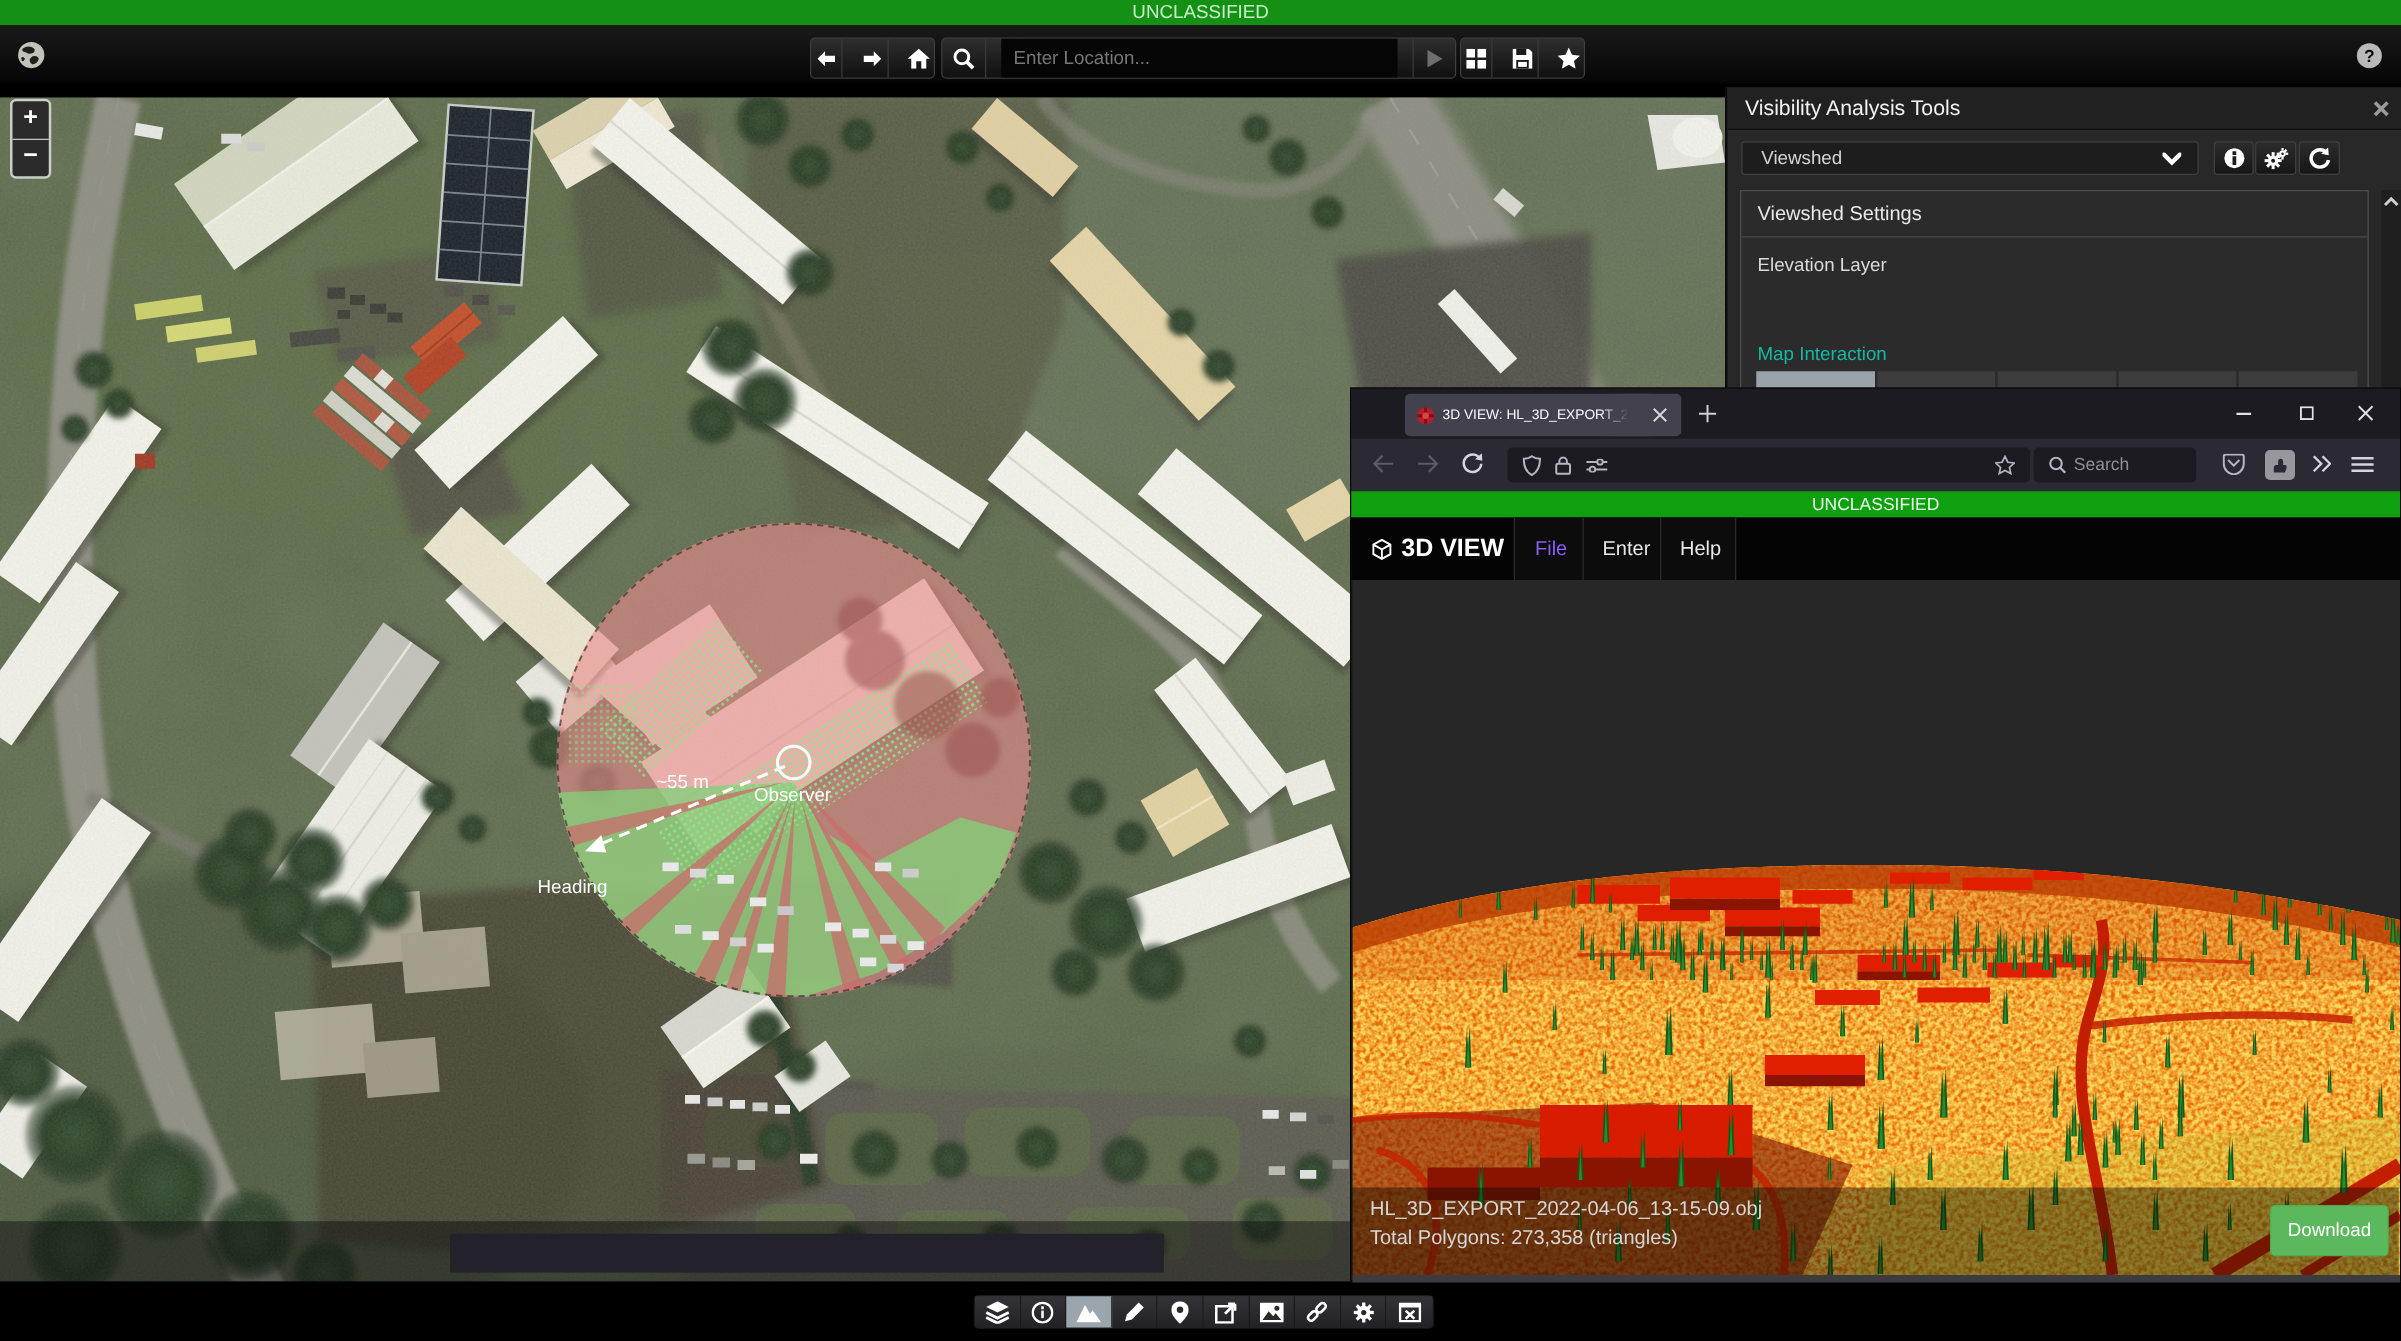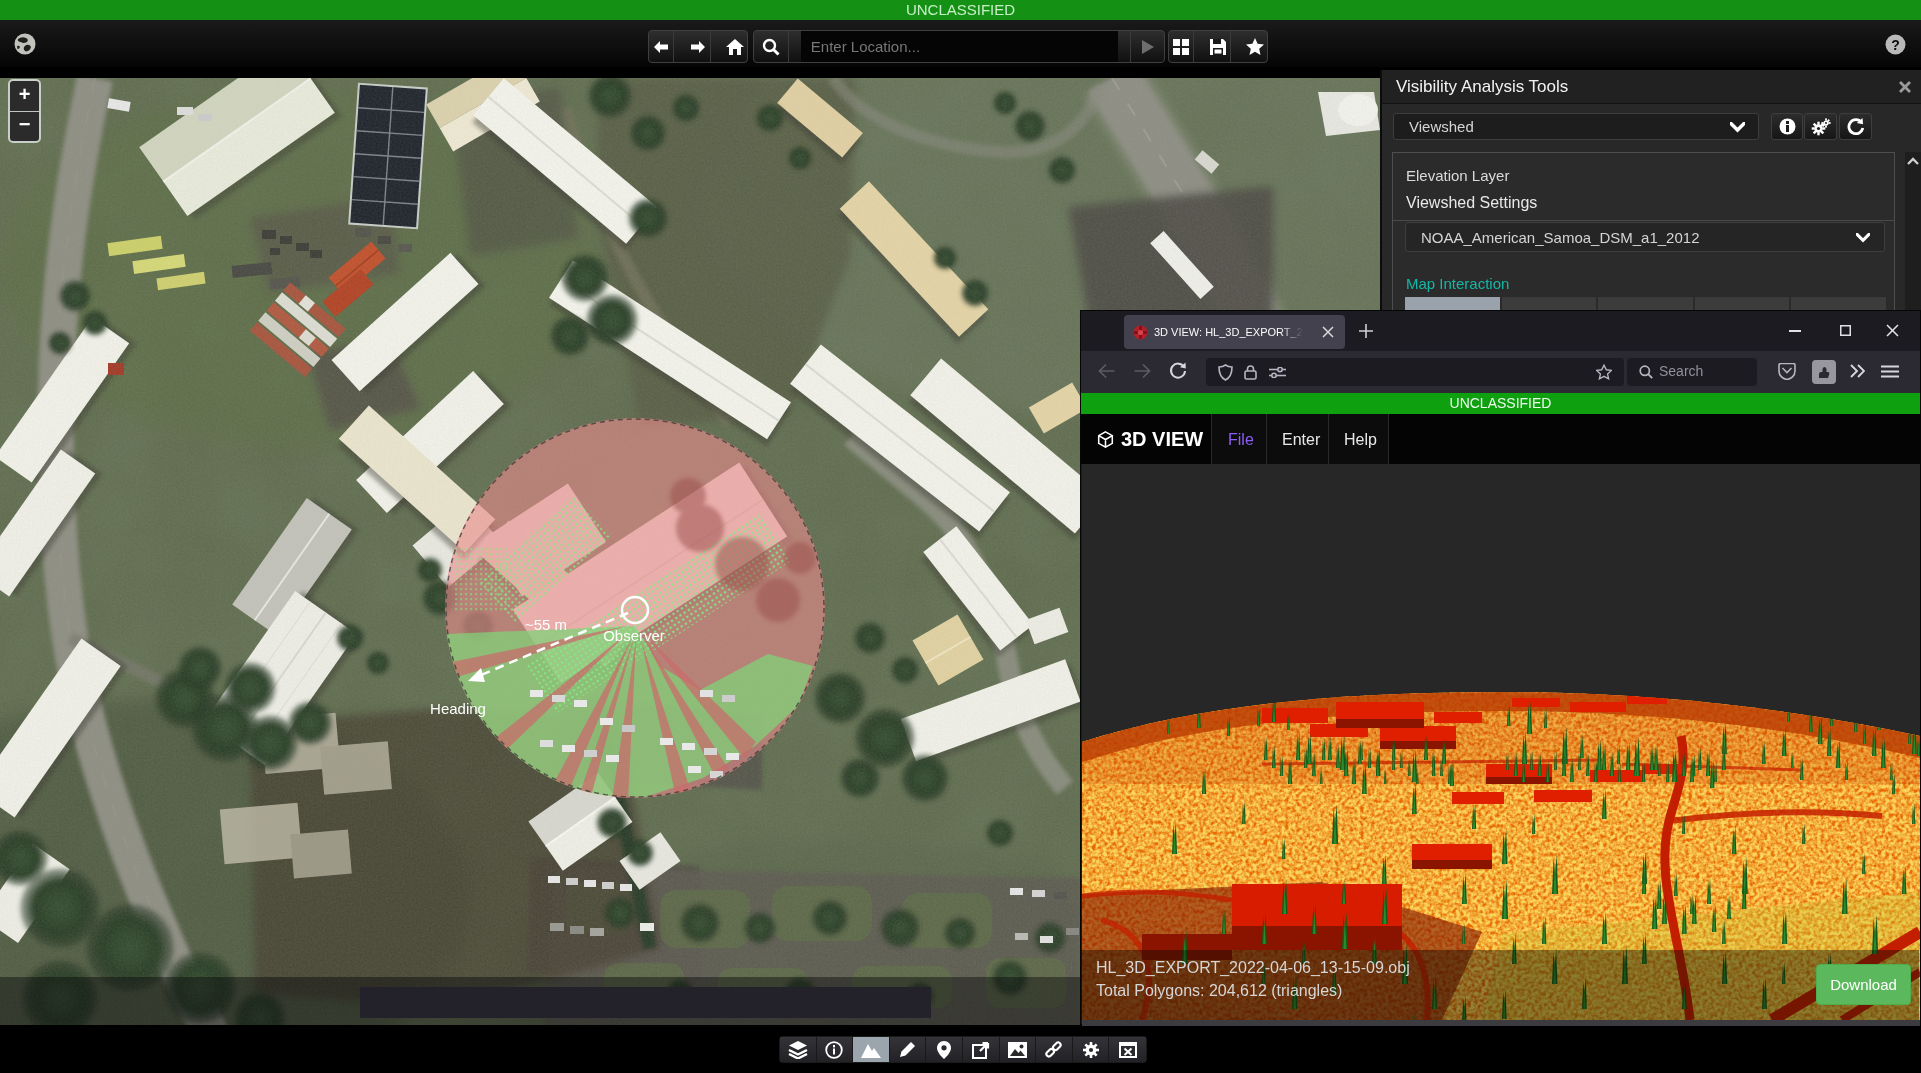--- a/index.html
+++ b/index.html
@@ -590,27 +590,22 @@
         </svg>
     </div>
     <div class="abs pnl-btn" style="left:457px;top:43px;width:33px;height:27px;">
       <svg width="17" height="17" viewBox="0 0 17 17">
           <path d="M14.5,4.5 A7 7 0 1 0 15.8,10" fill="none" stroke="#fff" stroke-width="2.8"></path>
           <path d="M15.5,0 L16,6.2 L9.8,5 Z" fill="#fff"></path>
         </svg>
     </div>
 
     <div class="abs" style="left:10px;top:82px;width:503px;height:872px;border:1px solid #4e4e4e;background:#2b2b2b;">
+      <div style="height:37px;border-bottom:1px solid #4a4a4a;color:#e8e8e8;font-size:16px;line-height:37px;padding-left:13px;">Viewshed Settings</div>
       <div style="color:#dadada;font-size:15px;padding:14px 0 0 13px;">Elevation Layer</div>
-      <div style="height:37px;border-bottom:1px solid #4a4a4a;color:#e8e8e8;font-size:16px;line-height:37px;padding-left:13px;">Viewshed Settings</div>
-      <div class="abs pnl-dd" style="left:12px;top:69px;width:480px;height:30px;line-height:29px;padding-left:15px;background:#252525;">NOAA_American_Samoa_DSM_a1_2012
-        <svg class="abs" style="right:14px;top:10px;" width="14" height="10" viewBox="0 0 15 11">
-            <path d="M1,1.5 L7.5,8 L14,1.5" fill="none" stroke="#fff" stroke-width="3.4" stroke-linecap="round"></path>
-          </svg>
-      </div>
       <div class="abs" style="color:#14b8a6;font-size:15px;left:13px;top:122px;">Map Interaction</div>
       <div class="abs" style="left:12px;top:144px;width:481px;height:90px;display:flex;">
         <div style="flex:1;background:#9aa2ab;margin-right:2px;"></div>
         <div style="flex:1;background:#3c3c3c;margin-right:2px;"></div>
         <div style="flex:1;background:#3c3c3c;margin-right:2px;"></div>
         <div style="flex:1;background:#3c3c3c;margin-right:2px;"></div>
         <div style="flex:1;background:#3c3c3c;"></div>
       </div>
     </div>
 
@@ -966,21 +961,21 @@
               <use href="#sp" transform="translate(630,468) scale(1.26)"></use>
               <use href="#sp" transform="translate(380,560) scale(1.33)"></use>
               <use href="#sp" transform="translate(420,555) scale(1.37)"></use>
               <use href="#sp" transform="translate(330,570) scale(0.94)"></use>
         </g>
       </g>
     </svg>
     </div>
     <div class="abs" id="ffinfo">
       <div class="abs" style="left:15px;top:9px;">HL_3D_EXPORT_2022-04-06_13-15-09.obj</div>
-      <div class="abs" style="left:15px;top:32px;">Total Polygons: 204,612 (triangles)</div>
+      <div class="abs" style="left:15px;top:32px;">Total Polygons: 273,358 (triangles)</div>
       <div id="dlbtn">Download</div>
     </div>
     <div class="abs" id="ffbottom"></div>
   </div>
   <div class="abs" id="btoolbar">
     <div class="bcell">
         <svg width="20" height="18" viewBox="0 0 20 18">
           <path d="M10,0 L19,4.5 L10,9 L1,4.5 Z" fill="#fff"></path>
           <path d="M1,9 L10,13.5 L19,9 M1,13 L10,17.5 L19,13" fill="none" stroke="#fff" stroke-width="2.4"></path>
         </svg>

